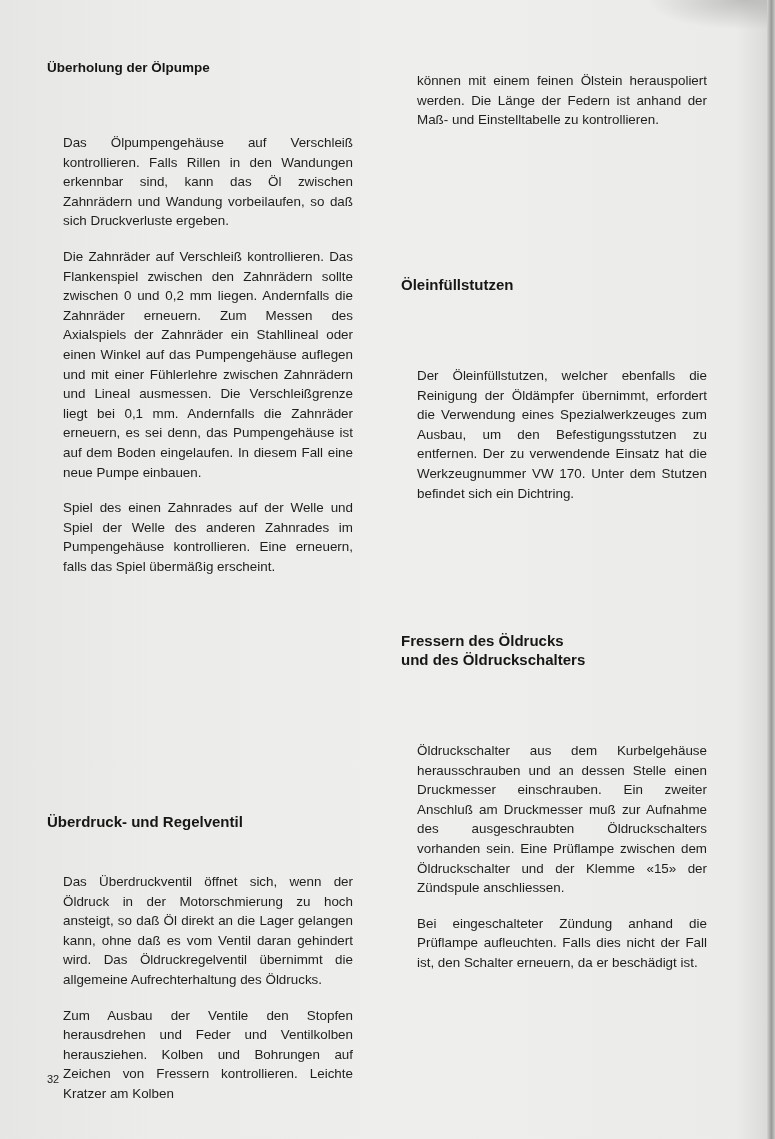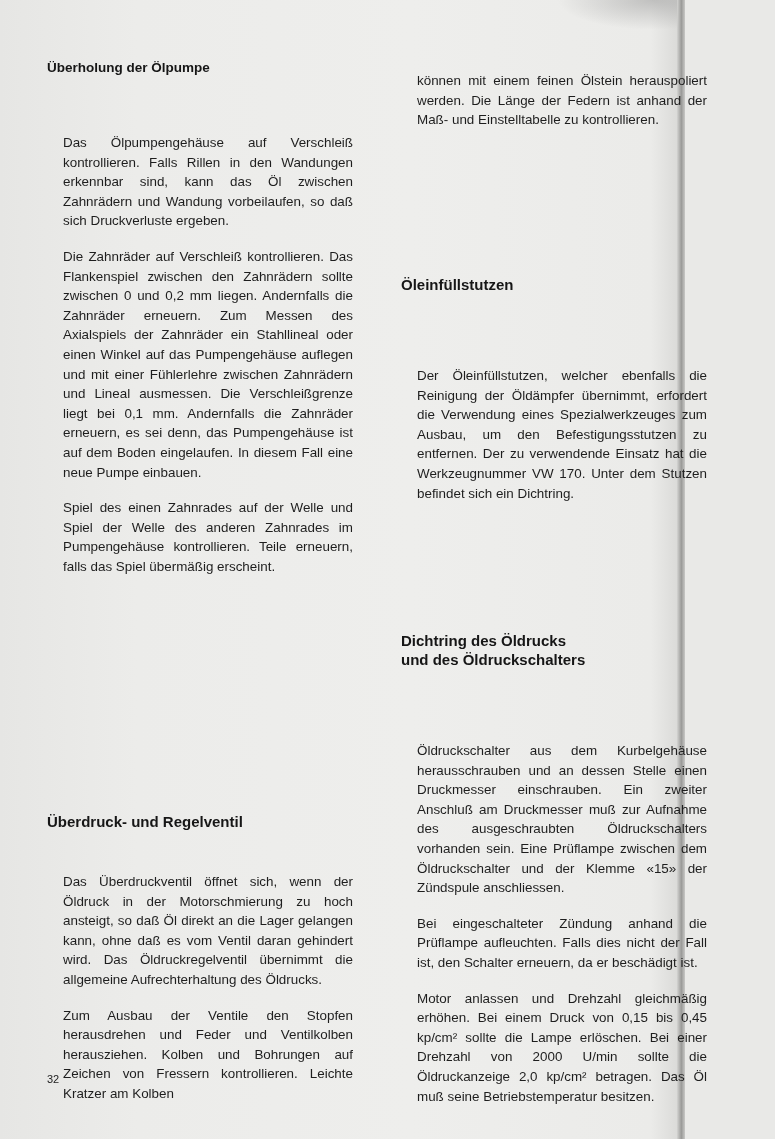--- a/index.html
+++ b/index.html
@@ -12,21 +12,21 @@
       background: #e9e9e7;
       position: relative;
       overflow: hidden;
       font-family: "Liberation Sans", sans-serif;
       color: #1c1c1c;
     }
     .page {
       position: absolute;
       left: 0;
       top: 0;
-      width: 685px;
+      width: 775px;
       height: 1139px;
       background: linear-gradient(90deg, #e6e6e4 0%, #ececea 20%, #eeeeec 60%, #ebebe9 95%, #d6d6d4 100%);
     }
     .page-edge {
       position: absolute;
       right: 0;
       top: 0;
       width: 8px;
       height: 1139px;
       background: linear-gradient(90deg, #d4d4d2 0%, #9a9a98 55%, #c8c8c6 100%);
@@ -82,21 +82,21 @@
 <div class="page">
   <div class="top-shadow"></div>
   <div class="page-edge"></div>
 
   <div class="col col-left">
     <h2 class="small" style="top:59px">Überholung der Ölpumpe</h2>
 
     <div class="para" style="top:117px">
       <p>Das Ölpumpengehäuse auf Verschleiß kontrollieren. Falls Rillen in den Wandungen erkennbar sind, kann das Öl zwischen Zahnrädern und Wandung vorbeilaufen, so daß sich Druckverluste ergeben.</p>
       <p>Die Zahnräder auf Verschleiß kontrollieren. Das Flankenspiel zwischen den Zahnrädern sollte zwischen 0 und 0,2 mm liegen. Andernfalls die Zahnräder erneuern. Zum Messen des Axialspiels der Zahnräder ein Stahllineal oder einen Winkel auf das Pumpengehäuse auflegen und mit einer Fühlerlehre zwischen Zahnrädern und Lineal ausmessen. Die Verschleißgrenze liegt bei 0,1 mm. Andernfalls die Zahnräder erneuern, es sei denn, das Pumpengehäuse ist auf dem Boden eingelaufen. In diesem Fall eine neue Pumpe einbauen.</p>
-      <p>Spiel des einen Zahnrades auf der Welle und Spiel der Welle des anderen Zahnrades im Pumpengehäuse kontrollieren. Teile erneuern, falls das Spiel übermäßig erscheint.</p>
+      <p>Spiel des einen Zahnrades auf der Welle und Spiel der Welle des anderen Zahnrades im Pumpengehäuse kontrollieren. Eine erneuern, falls das Spiel übermäßig erscheint.</p>
     </div>
 
     <h2 style="top:813px">Überdruck- und Regelventil</h2>
 
     <div class="para" style="top:856px">
       <p>Das Überdruckventil öffnet sich, wenn der Öldruck in der Motorschmierung zu hoch ansteigt, so daß Öl direkt an die Lager gelangen kann, ohne daß es vom Ventil daran gehindert wird. Das Öldruckregelventil übernimmt die allgemeine Aufrechterhaltung des Öldrucks.</p>
       <p>Zum Ausbau der Ventile den Stopfen herausdrehen und Feder und Ventilkolben herausziehen. Kolben und Bohrungen auf Zeichen von Fressern kontrollieren. Leichte Kratzer am Kolben</p>
     </div>
   </div>
 
@@ -104,24 +104,23 @@
     <div class="para" style="top:55px">
       <p>können mit einem feinen Ölstein herauspoliert werden. Die Länge der Federn ist anhand der Maß- und Einstelltabelle zu kontrollieren.</p>
     </div>
 
     <h2 style="top:276px">Öleinfüllstutzen</h2>
 
     <div class="para" style="top:350px">
       <p>Der Öleinfüllstutzen, welcher ebenfalls die Reinigung der Öldämpfer übernimmt, erfordert die Verwendung eines Spezialwerkzeuges zum Ausbau, um den Befestigungsstutzen zu entfernen. Der zu verwendende Einsatz hat die Werkzeugnummer VW 170. Unter dem Stutzen befindet sich ein Dichtring.</p>
     </div>
 
-    <h2 style="top:632px">Dichtring des Öldrucks</h2>
+    <h2 style="top:632px">Fressern des Öldrucks</h2>
     <h2 style="top:651px">und des Öldruckschalters</h2>
 
     <div class="para" style="top:725px">
       <p>Öldruckschalter aus dem Kurbelgehäuse herausschrauben und an dessen Stelle einen Druckmesser einschrauben. Ein zweiter Anschluß am Druckmesser muß zur Aufnahme des ausgeschraubten Öldruckschalters vorhanden sein. Eine Prüflampe zwischen dem Öldruckschalter und der Klemme «15» der Zündspule anschliessen.</p>
       <p>Bei eingeschalteter Zündung anhand die Prüflampe aufleuchten. Falls dies nicht der Fall ist, den Schalter erneuern, da er beschädigt ist.</p>
-      <p>Motor anlassen und Drehzahl gleichmäßig erhöhen. Bei einem Druck von 0,15 bis 0,45 kp/cm² sollte die Lampe erlöschen. Bei einer Drehzahl von 2000 U/min sollte die Öldruckanzeige 2,0 kp/cm² betragen. Das Öl muß seine Betriebstemperatur besitzen.</p>
     </div>
   </div>
 
   <div class="page-number">32</div>
 </div>
 
 </body></html>

